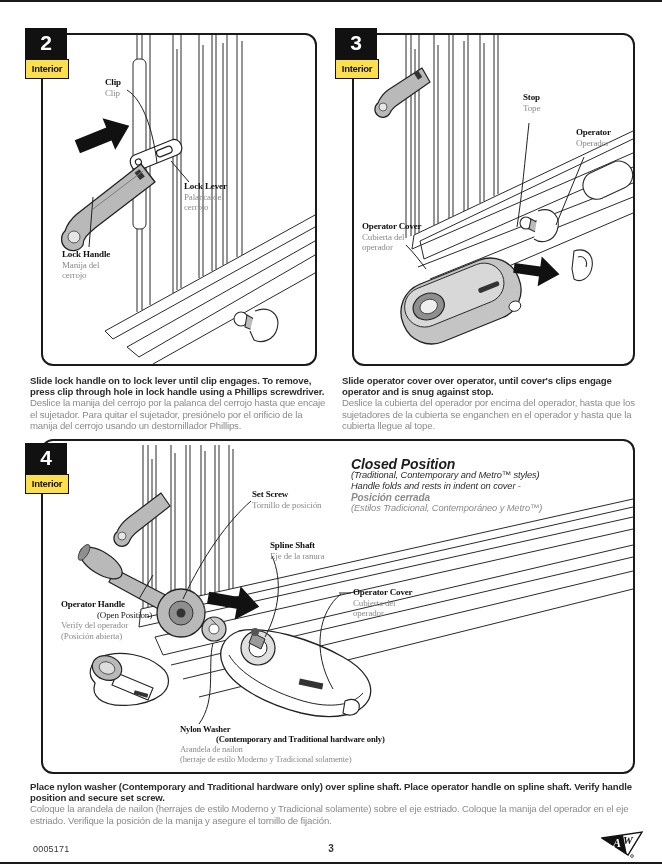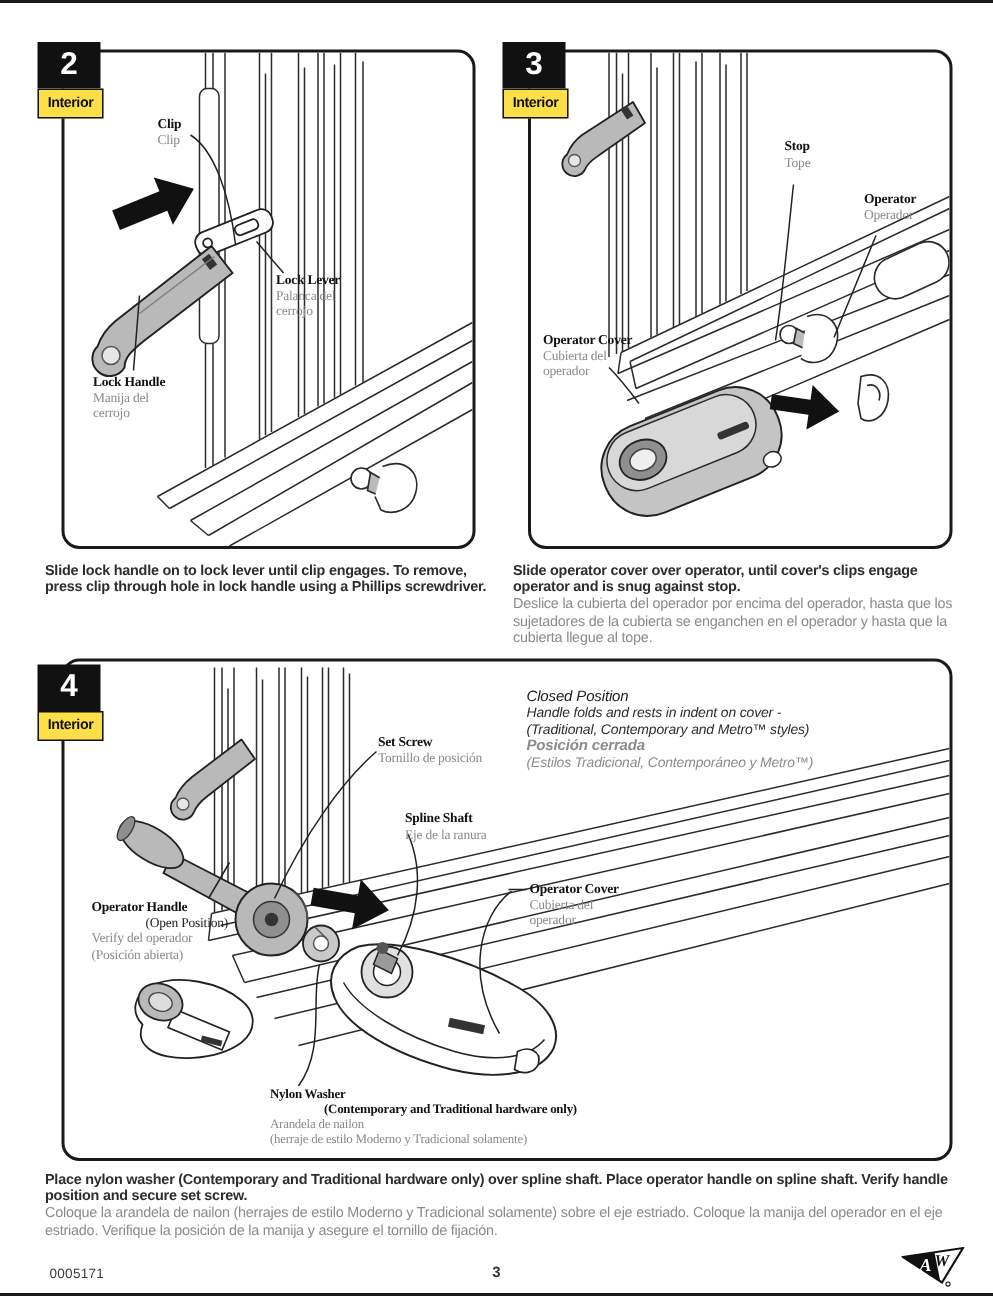--- a/index.html
+++ b/index.html
@@ -15,21 +15,21 @@
               font-weight:bold;font-size:9.5px;line-height:17px;text-align:center;letter-spacing:-0.3px;}
   .lbl{position:absolute;font-size:9px;line-height:10.5px;letter-spacing:-0.15px;white-space:nowrap;font-family:Liberation Serif, serif;}
   .lbl .en{font-weight:bold;color:#111;}
   .lbl .en-sub{font-weight:bold;color:#111;margin-left:36px;}
   .lbl .es{color:#8b8b8b;}
   .lbl.wrap{white-space:normal;}
   .caption{position:absolute;font-size:9.6px;line-height:11.2px;letter-spacing:-0.15px;}
   .cap-en{color:#2d2d2d;font-weight:bold;}
   .cap-es{color:#8b8b8b;}
   .cp{position:absolute;font-size:9.3px;line-height:11px;font-style:italic;letter-spacing:-0.1px;white-space:nowrap;}
-  .cp .t-en{font-weight:normal;color:#1d1d1d;font-size:10px;}
+  .cp .t-en{font-weight:bold;color:#1d1d1d;font-size:14px;}
   .cp .l-en{color:#2d2d2d;}
   .cp .t-es{font-weight:bold;color:#8b8b8b;font-size:10px;}
   .cp .l-es{color:#8b8b8b;}
   .footer-doc{position:absolute;left:33px;top:844px;font-size:9px;color:#3a3a3a;letter-spacing:0.2px;}
   .footer-page{position:absolute;left:0;top:843px;width:662px;text-align:center;
                font-size:10px;font-weight:bold;color:#333;}
   .logo{position:absolute;left:601px;top:831px;}
   line,path,circle,ellipse,rect,polygon{vector-effect:non-scaling-stroke;}
 </style>
 </head>
@@ -315,42 +315,43 @@
       <div class="es">Cubierta del operador</div>
     </div>
     <div class="lbl" style="left:137px;top:283px;font-size:8.6px;line-height:10px;">
       <div class="en">Nylon Washer</div>
       <div class="en-sub">(Contemporary and Traditional hardware only)</div>
       <div class="es">Arandela de nailon</div>
       <div class="es">(herraje de estilo Moderno y Tradicional solamente)</div>
     </div>
     <div class="cp" style="left:308px;top:18px;">
       <div class="t-en">Closed Position</div>
+      <div class="l-en">(Traditional, Contemporary and Metro™ styles)</div>
       <div class="l-en">Handle folds and rests in indent on cover -</div>
-      <div class="l-en">(Traditional, Contemporary and Metro™ styles)</div>
       <div class="t-es">Posición cerrada</div>
       <div class="l-es">(Estilos Tradicional, Contemporáneo y Metro™)</div>
     </div>
   </section>
 
   <div class="badge" style="left:25px;top:28px;">
     <div class="num">2</div>
     <div class="loc">Interior</div>
   </div>
   <div class="badge" style="left:335px;top:28px;">
     <div class="num">3</div>
     <div class="loc">Interior</div>
   </div>
   <div class="badge" style="left:25px;top:443px;">
     <div class="num">4</div>
     <div class="loc">Interior</div>
   </div>
 
   <div class="caption" style="left:30px;top:375px;width:296px;">
     <div class="cap-en">Slide lock handle on to lock lever until clip engages. To remove, press clip through hole in lock handle using a Phillips screwdriver.</div>
+    <div class="cap-es">Deslice la manija del cerrojo por la palanca del cerrojo hasta que encaje el sujetador. Para quitar el sujetador, presiónelo por el orificio de la manija del cerrojo usando un destornillador Phillips.</div>
   </div>
   <div class="caption" style="left:342px;top:375px;width:300px;">
     <div class="cap-en">Slide operator cover over operator, until cover's clips engage operator and is snug against stop.</div>
     <div class="cap-es">Deslice la cubierta del operador por encima del operador, hasta que los sujetadores de la cubierta se enganchen en el operador y hasta que la cubierta llegue al tope.</div>
   </div>
   <div class="caption" style="left:30px;top:781px;width:606px;">
     <div class="cap-en">Place nylon washer (Contemporary and Traditional hardware only) over spline shaft. Place operator handle on spline shaft. Verify handle position and secure set screw.</div>
     <div class="cap-es">Coloque la arandela de nailon (herrajes de estilo Moderno y Tradicional solamente) sobre el eje estriado. Coloque la manija del operador en el eje estriado. Verifique la posición de la manija y asegure el tornillo de fijación.</div>
   </div>
 

